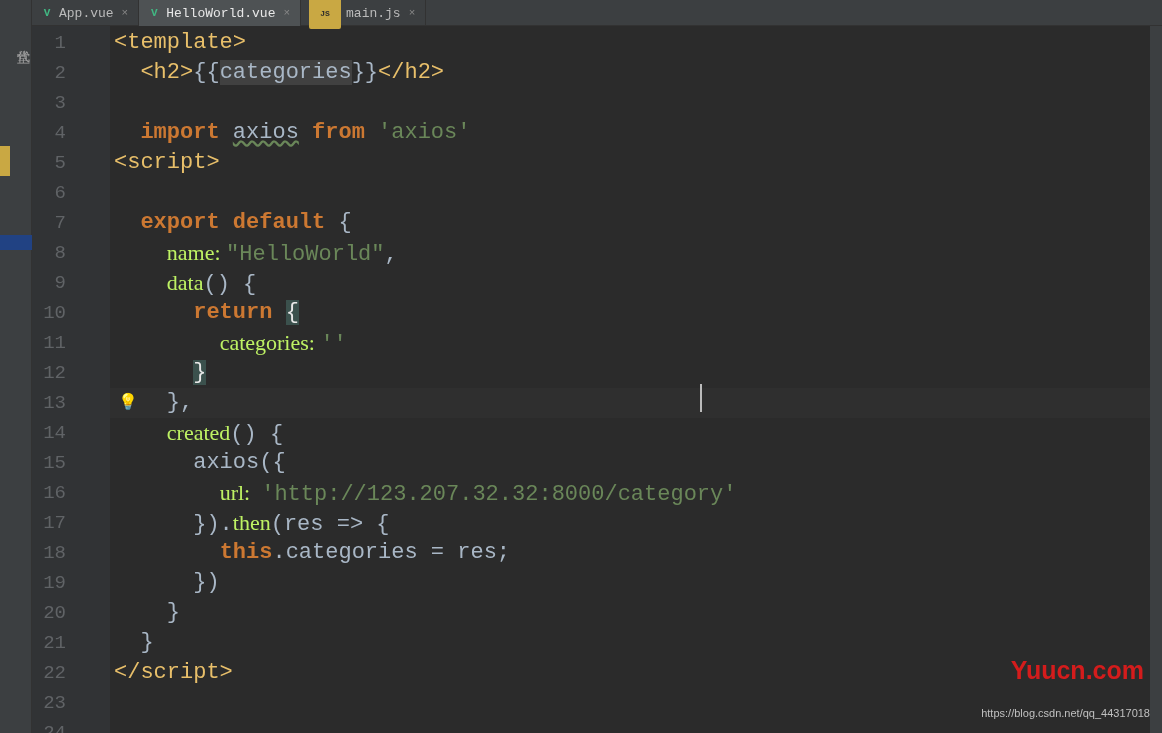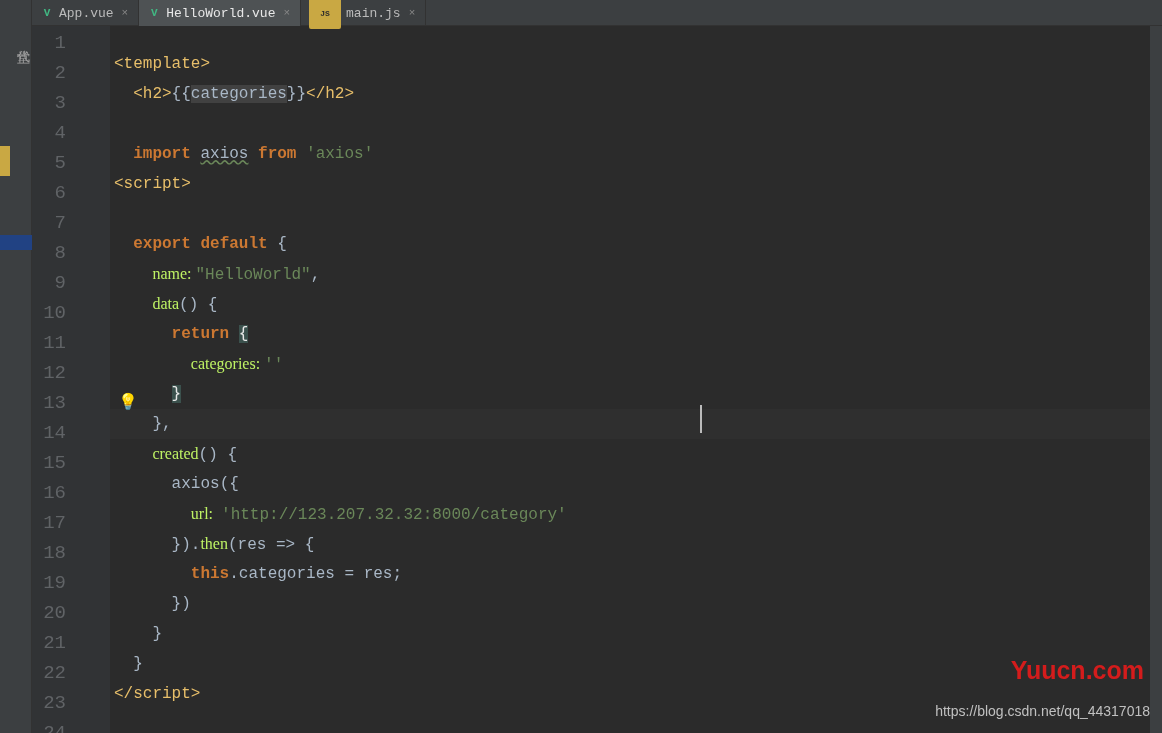--- a/index.html
+++ b/index.html
@@ -106,24 +106,23 @@
     .fold-gutter {
       width: 30px;
       background: #313335;
       position: relative;
       flex-shrink: 0;
     }
     .code-content {
       flex: 1;
       padding-left: 4px;
       line-height: 30px;
-      font-size: 16px;
+      font-size: 22px;
       padding-top: 2px;
       position: relative;
-      margin-top: 21px;
     }
     .code-line { white-space: pre; height: 30px; }
     .current-line {
       background: rgba(50,50,50,0.6);
       position: absolute;
       width: 100%;
       height: 30px;
       top: 362px;
       left: 0;
       z-index: 0;
@@ -162,21 +161,21 @@
       color: #d41c1c;
       font-size: 25px;
       font-weight: bold;
       font-family: Arial, sans-serif;
     }
     .watermark-gray {
       position: absolute;
       right: 12px;
       bottom: 14px;
       color: #c0c0c0;
-      font-size: 14px;
+      font-size: 11px;
       font-family: Arial, sans-serif;
     }
     .scrollbar {
       position: absolute;
       right: 0;
       top: 26px;
       width: 12px;
       height: calc(100% - 26px);
       background: #3c3f41;
     }

